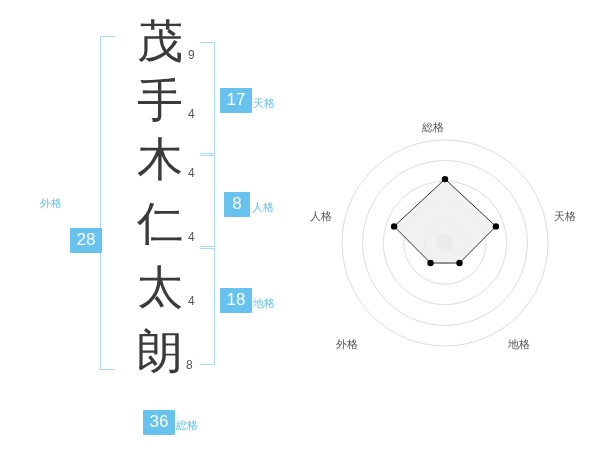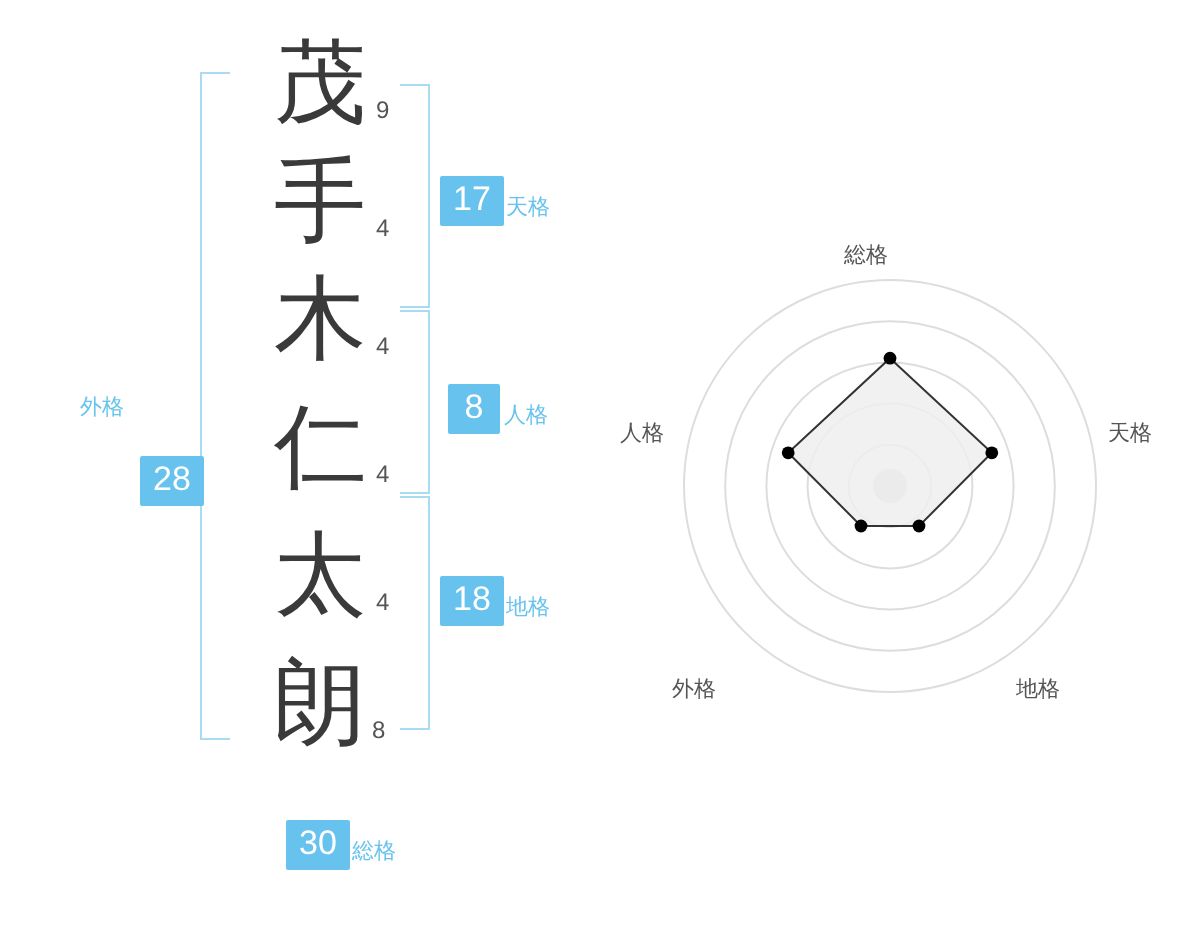--- a/index.html
+++ b/index.html
@@ -134,21 +134,21 @@
 
     <div class="badge" style="left:220px; top:88px; min-width:22px;">17</div>
     <div class="badge-label" style="left:253px; top:96px;">天格</div>
 
     <div class="badge" style="left:224px; top:192px; min-width:16px;">8</div>
     <div class="badge-label" style="left:252px; top:200px;">人格</div>
 
     <div class="badge" style="left:220px; top:288px; min-width:22px;">18</div>
     <div class="badge-label" style="left:253px; top:296px;">地格</div>
 
-    <div class="badge" style="left:143px; top:410px; min-width:22px;">30</div>
+    <div class="badge" style="left:143px; top:410px; min-width:22px;">36</div>
     <div class="badge-label" style="left:176px; top:418px;">総格</div>
 
   </div>
 
   <div id="chart-panel">
     <svg id="radar-svg" width="300" height="470" viewBox="0 0 300 470">
         <circle cx="145" cy="243" r="103" fill="none" stroke="#dddddd" stroke-width="1"></circle>
         <circle cx="145" cy="243" r="82.4" fill="none" stroke="#dddddd" stroke-width="1"></circle>
         <circle cx="145" cy="243" r="61.8" fill="none" stroke="#dddddd" stroke-width="1"></circle>
         <circle cx="145" cy="243" r="41.2" fill="none" stroke="#dddddd" stroke-width="1"></circle>

